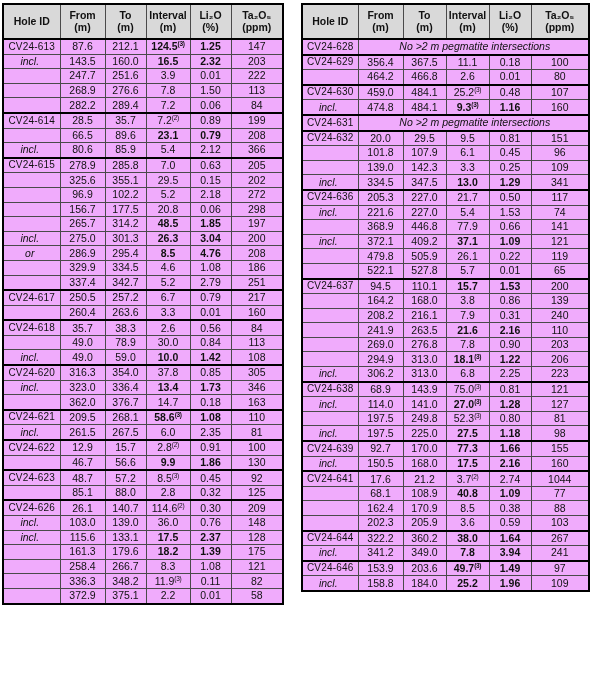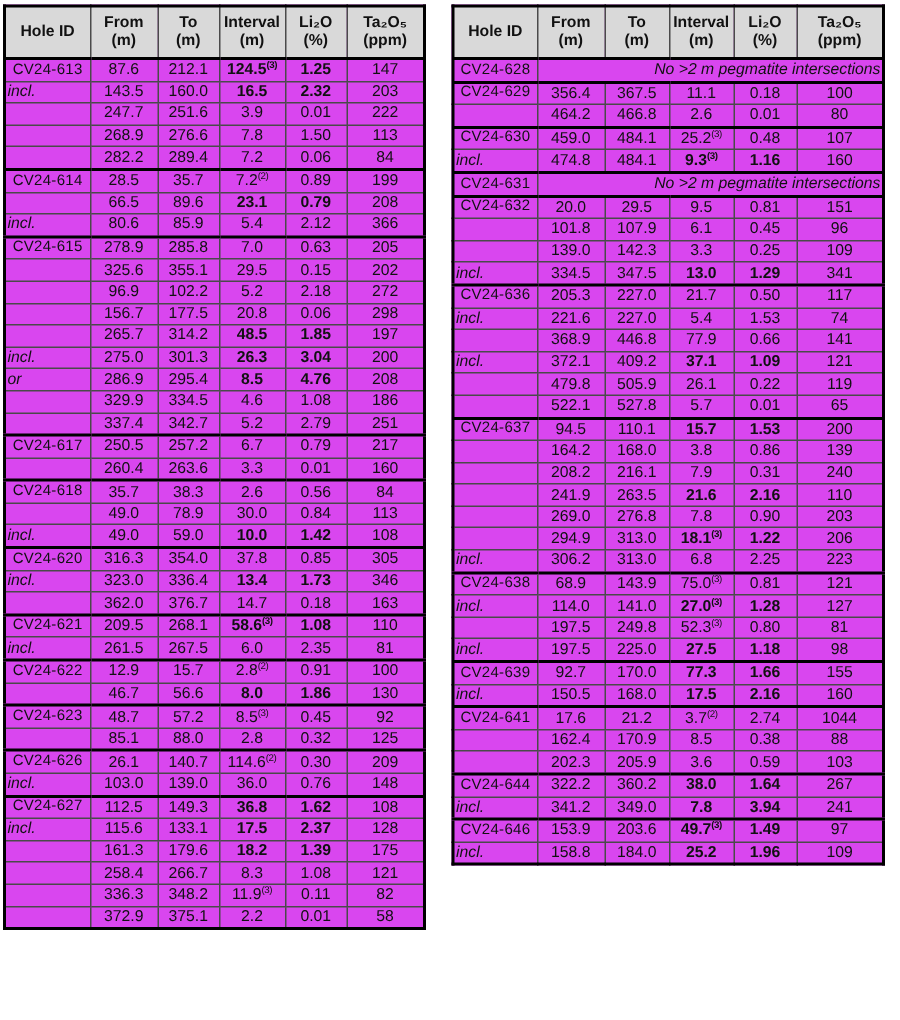--- a/index.html
+++ b/index.html
@@ -1,37 +1,37 @@
 <!DOCTYPE html>
 <html><head>
 <meta charset="utf-8">
 <style>
   html,body{margin:0;padding:0;}
   body{
     width:600px;height:680px;overflow:hidden;background:#ffffff;
     font-family:"Liberation Sans","DejaVu Sans",sans-serif;color:#111;
   }
   .wrap{display:flex;gap:17px;padding:3px 0 0 2px;}
-  table{border-collapse:collapse;table-layout:fixed;border:2px solid #000;background:#d946ef;}
+  table{border-collapse:collapse;table-layout:fixed;border:2px solid #000;background:#f0abfc;}
   th,td{
     border:1px solid #4a4a4a;
     font-size:10.5px;line-height:1.05;
     text-align:center;vertical-align:middle;
     padding:0 1px;white-space:nowrap;overflow:visible;
   }
   th{
     background:#d9d9d9;font-weight:bold;height:33px;
     border-bottom:2px solid #000;
   }
   td{height:13.6px;}
   tr.group-start td{border-top:2px solid #000;}
   td.hole{font-size:10px;letter-spacing:0.2px;}
-  td.lbl{font-style:italic;text-align:left;padding-right:5px;}
+  td.lbl{font-style:italic;text-align:center;padding-right:5px;}
   td.b{font-weight:bold;}
-  td.note{font-style:italic;text-align:right;padding-left:4px;}
+  td.note{font-style:italic;text-align:center;padding-left:4px;}
   .sup{font-size:6.5px;vertical-align:4px;letter-spacing:-0.3px;}
   
   .t0 col.c0{width:57px}.t0 col.c1{width:45px}.t0 col.c2{width:41px}
   .t0 col.c3{width:44px}.t0 col.c4{width:41px}.t0 col.c5{width:52px}
   .t1 col.c0{width:56px}.t1 col.c1{width:45px}.t1 col.c2{width:43px}
   .t1 col.c3{width:43px}.t1 col.c4{width:42px}.t1 col.c5{width:58px}
 </style>
 </head>
 <body>
 
@@ -295,21 +295,21 @@
             <td>12.9</td>
             <td>15.7</td>
             <td><span>2.8</span><span class="sup">(2)</span></td>
             <td>0.91</td>
             <td>100</td>
           </tr>
           <tr>
             <td class="lbl"></td>
             <td>46.7</td>
             <td>56.6</td>
-            <td class="b"><span>8.0</span></td>
+            <td class="b"><span>9.9</span></td>
             <td class="b">1.86</td>
             <td>130</td>
           </tr>
           <tr class="group-start">
             <td class="hole">CV24-623</td>
             <td>48.7</td>
             <td>57.2</td>
             <td><span>8.5</span><span class="sup">(3)</span></td>
             <td>0.45</td>
             <td>92</td>
@@ -330,28 +330,20 @@
             <td>0.30</td>
             <td>209</td>
           </tr>
           <tr>
             <td class="lbl">incl.</td>
             <td>103.0</td>
             <td>139.0</td>
             <td><span>36.0</span></td>
             <td>0.76</td>
             <td>148</td>
-          </tr>
-          <tr class="group-start">
-            <td class="hole">CV24-627</td>
-            <td>112.5</td>
-            <td>149.3</td>
-            <td class="b"><span>36.8</span></td>
-            <td class="b">1.62</td>
-            <td>108</td>
           </tr>
           <tr>
             <td class="lbl">incl.</td>
             <td>115.6</td>
             <td>133.1</td>
             <td class="b"><span>17.5</span></td>
             <td class="b">2.37</td>
             <td>128</td>
           </tr>
           <tr>
@@ -654,20 +646,28 @@
           <tr class="group-start">
             <td class="hole">CV24-641</td>
             <td>17.6</td>
             <td>21.2</td>
             <td><span>3.7</span><span class="sup">(2)</span></td>
             <td>2.74</td>
             <td>1044</td>
           </tr>
           <tr>
             <td class="lbl"></td>
+            <td>68.1</td>
+            <td>108.9</td>
+            <td class="b"><span>40.8</span></td>
+            <td class="b">1.09</td>
+            <td>77</td>
+          </tr>
+          <tr>
+            <td class="lbl"></td>
             <td>162.4</td>
             <td>170.9</td>
             <td><span>8.5</span></td>
             <td>0.38</td>
             <td>88</td>
           </tr>
           <tr>
             <td class="lbl"></td>
             <td>202.3</td>
             <td>205.9</td>

